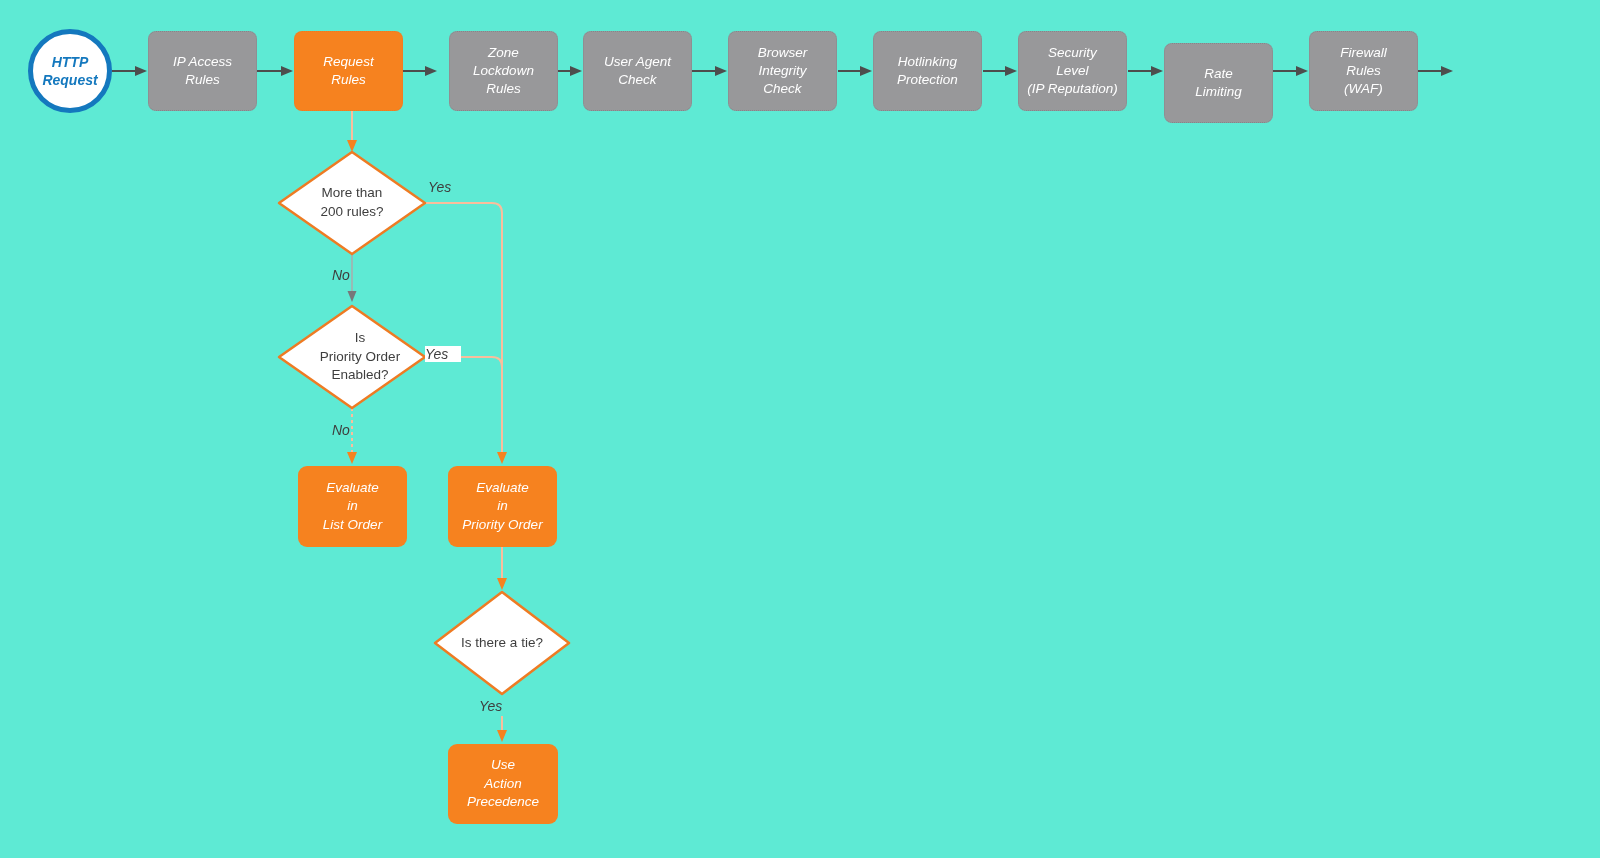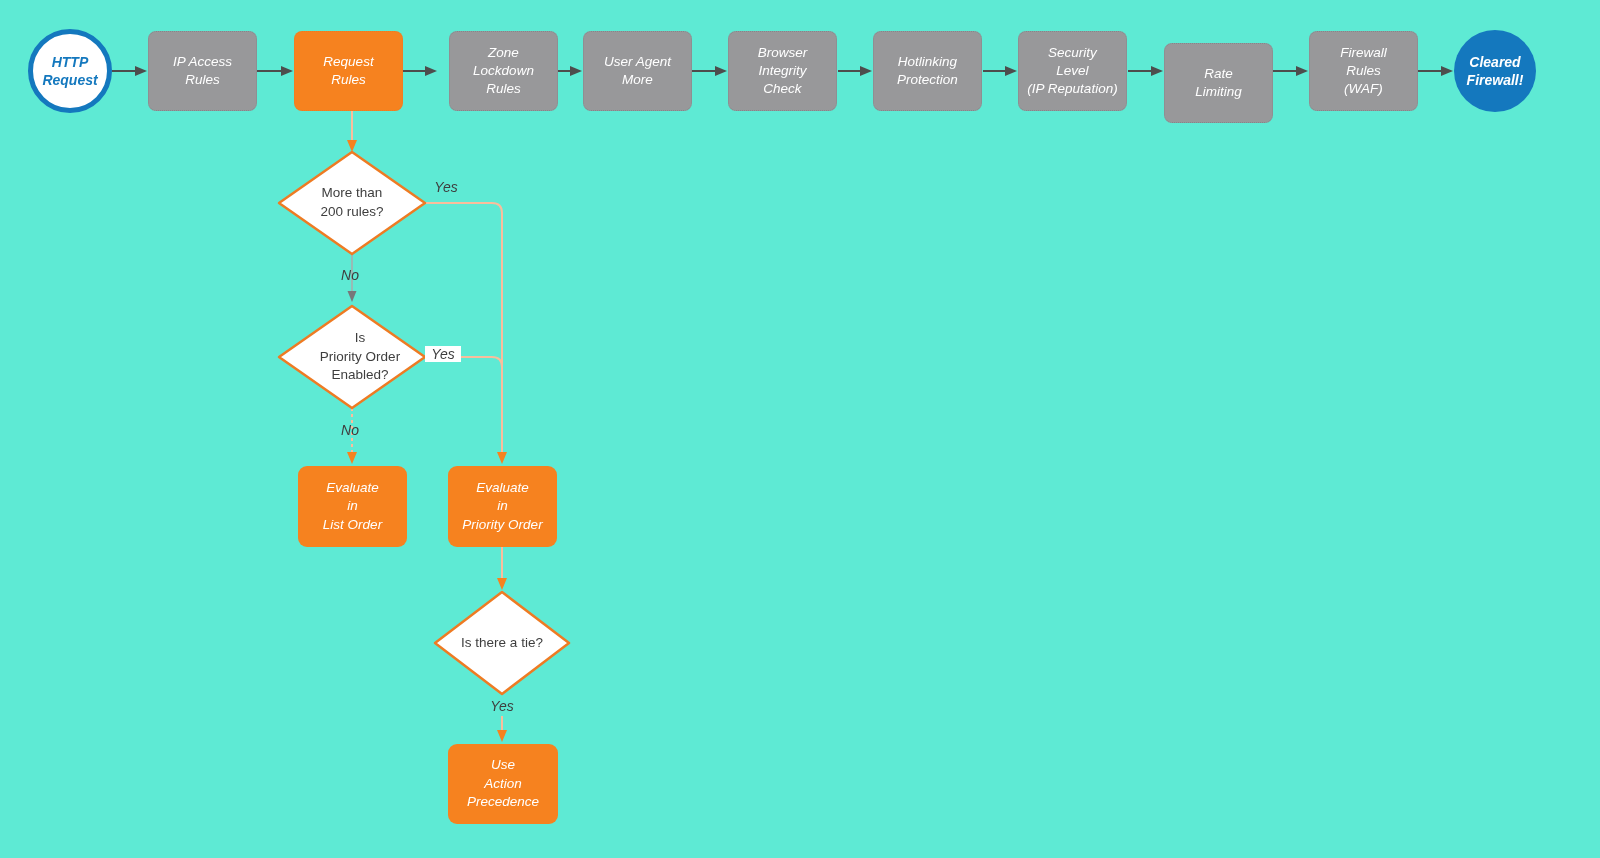--- a/index.html
+++ b/index.html
@@ -30,21 +30,21 @@
   .circle.end { left:1454px; top:30px; width:82px; height:82px;
                 background:var(--blue); color:#ffffff; }
 
   .action { background:var(--orange); border-radius:9px; color:#ffffff;
             font-style:italic; font-size:13.5px; line-height:1.38; }
 
   .dlabel { position:absolute; display:flex; align-items:center; justify-content:center;
             text-align:center; color:var(--label-text); font-size:13.5px; line-height:1.4; }
 
   .elabel { position:absolute; color:var(--label-text); font-style:italic;
-            font-size:14px; text-align:center; }
+            font-size:14px; }
   .elabel.on-line { background:#ffffff; }
 </style>
 </head>
 <body>
 
 <div class="canvas">
 
   <svg class="connectors" width="1600" height="858" viewBox="0 0 1600 858">
     <defs>
       <marker id="ah-dark" markerUnits="userSpaceOnUse" markerWidth="13" markerHeight="12" refX="0" refY="5" orient="auto">
@@ -95,21 +95,21 @@
     <span class="lbl">Request
 Rules</span>
   </div>
   <div class="node step" style="left:438px;margin-left:11px;">
     <span class="lbl">Zone
 Lockdown
 Rules</span>
   </div>
   <div class="node step" style="left:583px;">
     <span class="lbl">User Agent
-More</span>
+Check</span>
   </div>
   <div class="node step" style="left:728px;">
     <span class="lbl">Browser
 Integrity
 Check</span>
   </div>
   <div class="node step" style="left:873px;">
     <span class="lbl">Hotlinking
 Protection</span>
   </div>
@@ -121,24 +121,20 @@
   <div class="node step" style="left:1164px;margin-top:12px;">
     <span class="lbl">Rate
 Limiting</span>
   </div>
   <div class="node step" style="left:1309px;">
     <span class="lbl">Firewall
 Rules
 (WAF)</span>
   </div>
 
-  <div class="node circle end">
-    <span class="lbl">Cleared
-Firewall!</span>
-  </div>
 
   <div class="dlabel" style="left:282px; top:152px; width:140px; height:102px;">
     <span class="lbl">More than
 200 rules?</span>
   </div>
   <div class="dlabel" style="left:290px; top:306px; width:140px; height:102px;">
     <span class="lbl">Is
 Priority Order
 Enabled?</span>
   </div>

